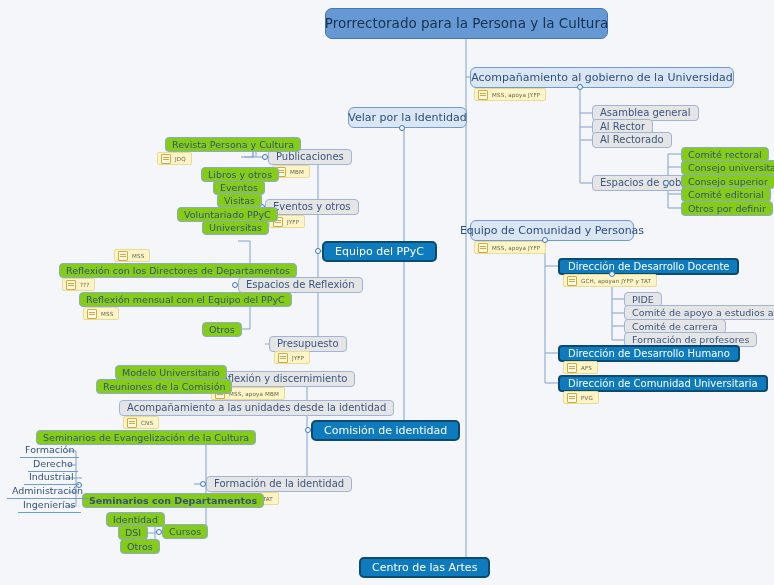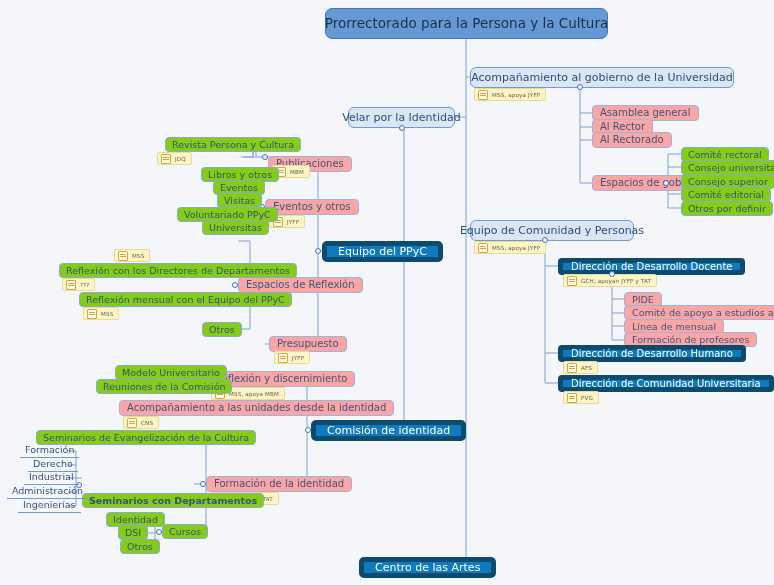--- a/index.html
+++ b/index.html
@@ -42,32 +42,32 @@
     border-radius:6px;
     color:#2c4f7c;
     font-size:11px;
     padding:0 9px;
     height:21px;
   }
 
   
   .n-solid{
     background:#0f7bbf;
-    border:5px solid #0c4a6e;
+    border:2px solid #0c4a6e;
     border-radius:4px;
     color:#ffffff;
     font-size:10px;
     padding:0 8px;
     height:17px;
   }
   .n-solid.big{font-size:11px;height:21px;border-radius:5px;padding:0 11px;}
 
   
   .n-pink{
-    background:#fca5a5;
+    background:#e5e5e5;
     border:1px solid #9fb4d8;
     border-radius:4px;
     color:#3a5680;
     font-size:9.5px;
     padding:0 7px;
     height:15px;
   }
   .n-pink.mid{font-size:10px;height:16px;}
 
   
@@ -260,21 +260,21 @@
       <path d="M155,519 L155,546"></path>
       <path d="M155,519 L144,519"></path>
       <path d="M155,533 L144,533"></path>
       <path d="M155,546 L144,546"></path>
       <path d="M162,532 L155,532"></path>
     </g>
   </svg>
 
   <div class="node n-root" style="left:325px;top:8px;width:283px;">Prorrectorado para la Persona y la Cultura</div>
 
-  <div class="node n-l1" style="left:348px;top:107px;width:107px;">Velar por la Identidad</div>
+  <div class="node n-l1" style="left:348px;top:107px;width:119px;">Velar por la Identidad</div>
   <div class="handle" style="left:399px;top:125px;"></div>
 
   <div class="node n-l1" style="left:470px;top:67px;width:264px;">Acompañamiento al gobierno de la Universidad</div>
   <div class="note" style="left:474px;top:88px;">
     <span class="nicon"></span>
     <span>MSS, apoya JYFP</span>
   </div>
   <div class="handle" style="left:577px;top:84px;"></div>
 
   <div class="node n-pink mid" style="left:592px;top:105px;">Asamblea general</div>
@@ -298,39 +298,39 @@
 
   <div class="node n-solid" style="left:558px;top:258px;">Dirección de Desarrollo Docente</div>
   <div class="note" style="left:563px;top:274px;">
     <span class="nicon"></span>
     <span>GCH, apoyan JYFP y TAT</span>
   </div>
   <div class="handle" style="left:609px;top:271px;"></div>
 
   <div class="node n-pink" style="left:624px;top:292px;">PIDE</div>
   <div class="node n-pink" style="left:624px;top:305px;">Comité de apoyo a estudios avanzados</div>
-  <div class="node n-pink" style="left:624px;top:319px;">Línea de mensual</div>
+  <div class="node n-pink" style="left:624px;top:319px;">Comité de carrera</div>
   <div class="node n-pink" style="left:624px;top:332px;">Formación de profesores</div>
 
   <div class="node n-solid" style="left:558px;top:345px;">Dirección de Desarrollo Humano</div>
   <div class="note" style="left:563px;top:361px;">
     <span class="nicon"></span>
     <span>AFS</span>
   </div>
 
   <div class="node n-solid" style="left:558px;top:375px;">Dirección de Comunidad Universitaria</div>
   <div class="note" style="left:563px;top:391px;">
     <span class="nicon"></span>
     <span>PVG</span>
   </div>
 
   <div class="node n-solid big" style="left:322px;top:241px;">Equipo del PPyC</div>
   <div class="handle" style="left:315px;top:248px;"></div>
 
-  <div class="node n-pink mid" style="left:268px;top:156px;">Publicaciones</div>
+  <div class="node n-pink mid" style="left:268px;top:149px;">Publicaciones</div>
   <div class="note" style="left:272px;top:165px;">
     <span class="nicon"></span>
     <span>MBM</span>
   </div>
   <div class="handle" style="left:262px;top:154px;"></div>
 
   <div class="node n-out" style="left:165px;top:137px;">Revista Persona y Cultura</div>
   <div class="note" style="left:157px;top:152px;">
     <span class="nicon"></span>
     <span>JDQ</span>

